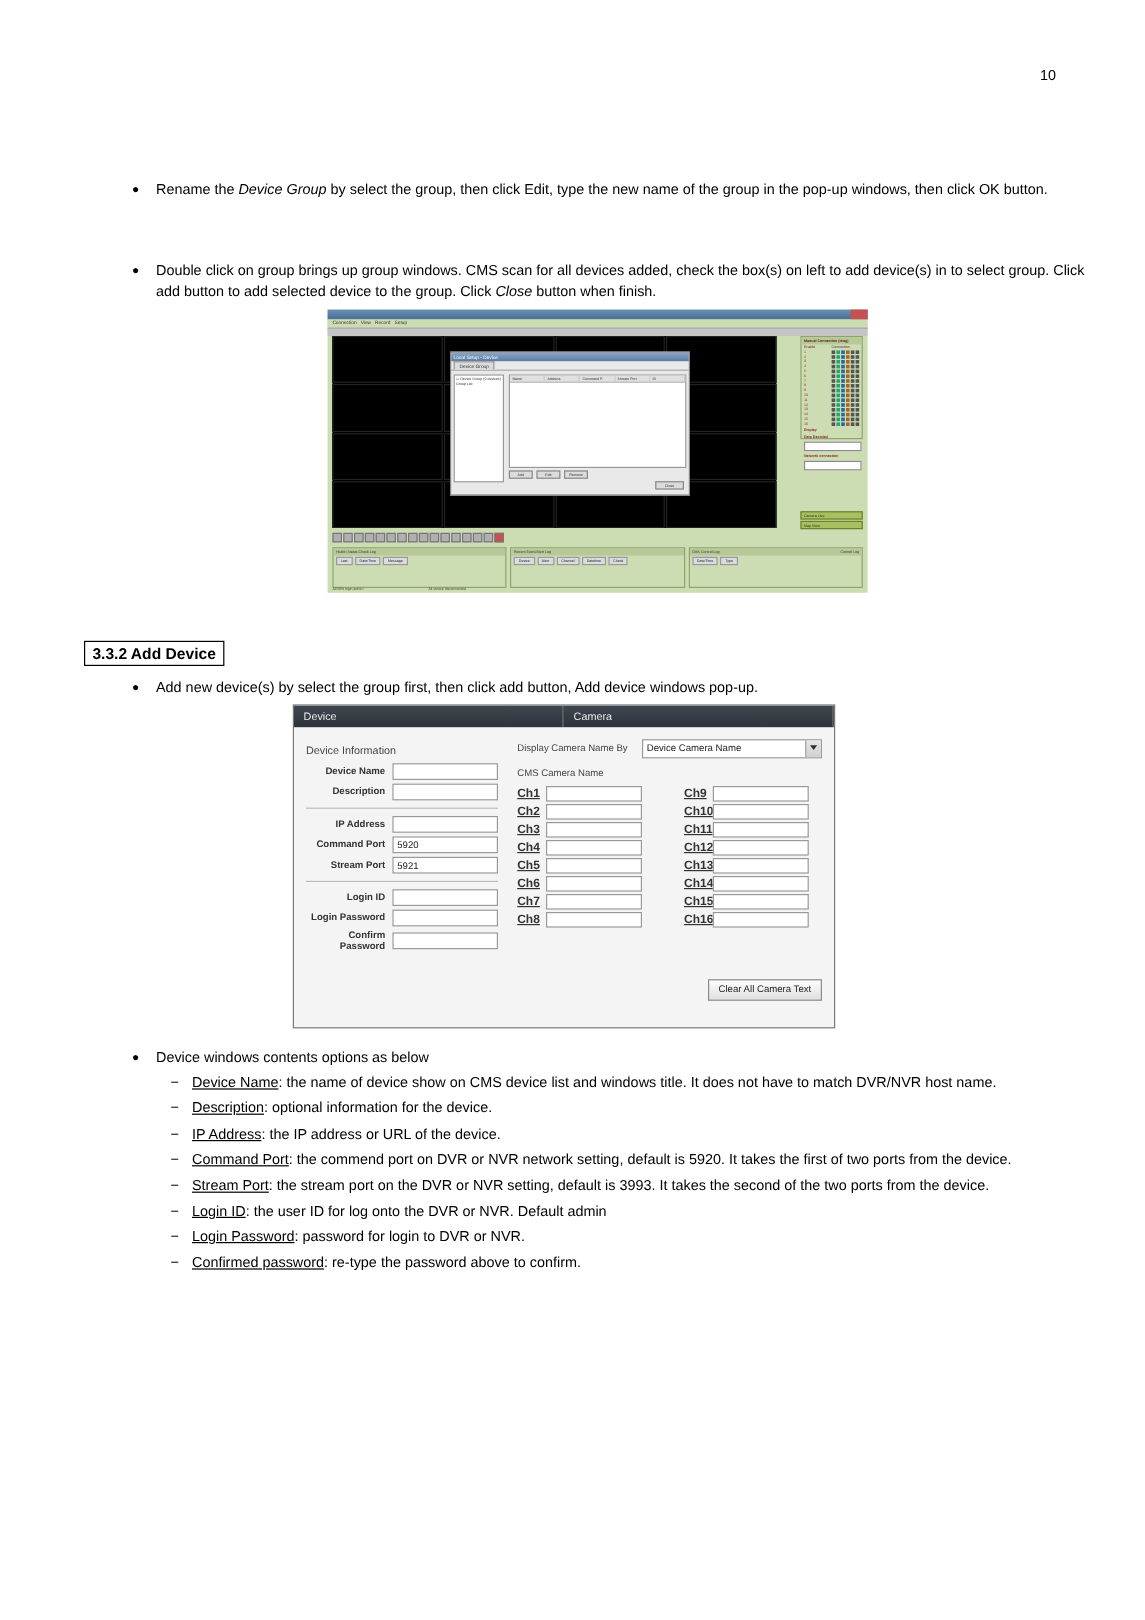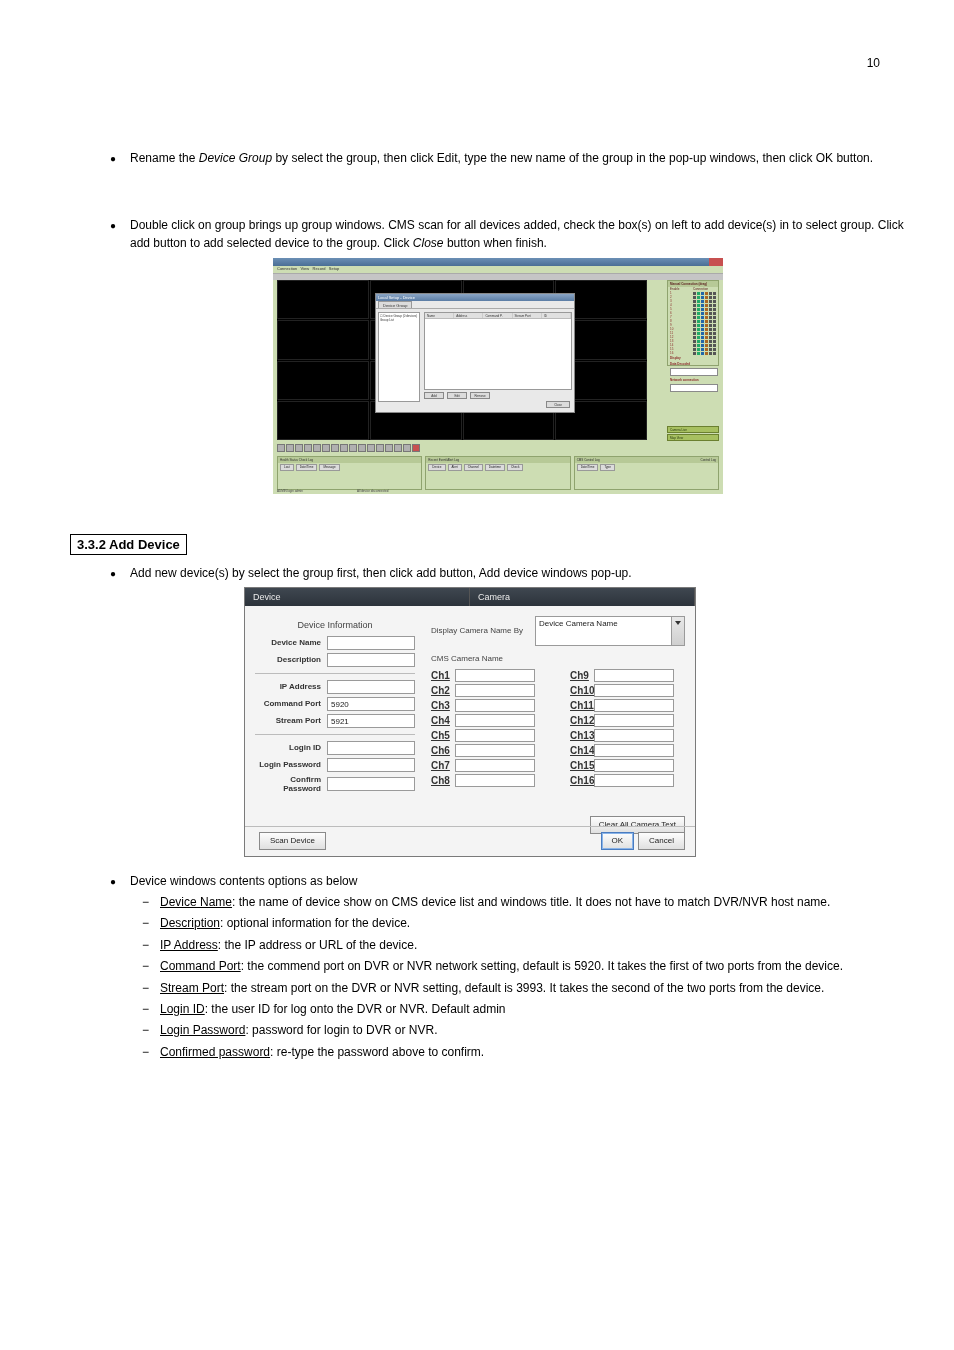--- a/index.html
+++ b/index.html
@@ -315,21 +315,20 @@
     padding: 10px 10px;
   }
   .img2-left {
     width: 160px;
   }
   .img2-group-label {
     font-size: 9px;
     color: #444;
     margin-bottom: 6px;
     margin-top: 4px;
-    text-align: center;
   }
   .img2-row {
     display: flex;
     align-items: center;
     margin-bottom: 3px;
   }
   .img2-lbl {
     width: 72px;
     text-align: right;
     padding-right: 6px;
@@ -359,21 +358,21 @@
     align-items: center;
     margin-bottom: 6px;
   }
   .img2-rlbl {
     width: 104px;
     font-size: 8px;
     color: #444;
   }
   .img2-rsel {
     flex: 1;
-    height: 30px;
+    height: 16px;
     border: 1px solid #9a9a9a;
     background: #fff;
     position: relative;
     font-size: 8px;
     padding-left: 3px;
     line-height: 13px;
   }
   .img2-rsel:after {
     content: "";
     position: absolute;
@@ -871,27 +870,20 @@
             </div>
             <div class="img2-chrow">
               <div class="img2-chlbl">Ch16</div>
               <div class="img2-chinp"></div>
             </div>
           </div>
       </div>
 
       <div class="img2-clearbtn">Clear All Camera Text</div>
     </div>
-    <div class="img2-footer">
-      <div class="img2-btn">Scan Device</div>
-      <div class="img2-footer-right">
-        <div class="img2-btn primary">OK</div>
-        <div class="img2-btn">Cancel</div>
-      </div>
-    </div>
   </div>
 
   
   <div class="bullet-row">
     <div class="bullet">●</div>
     <div class="bullet-text">Device windows contents options as below</div>
   </div>
 
   
   <div id="dash-list">

